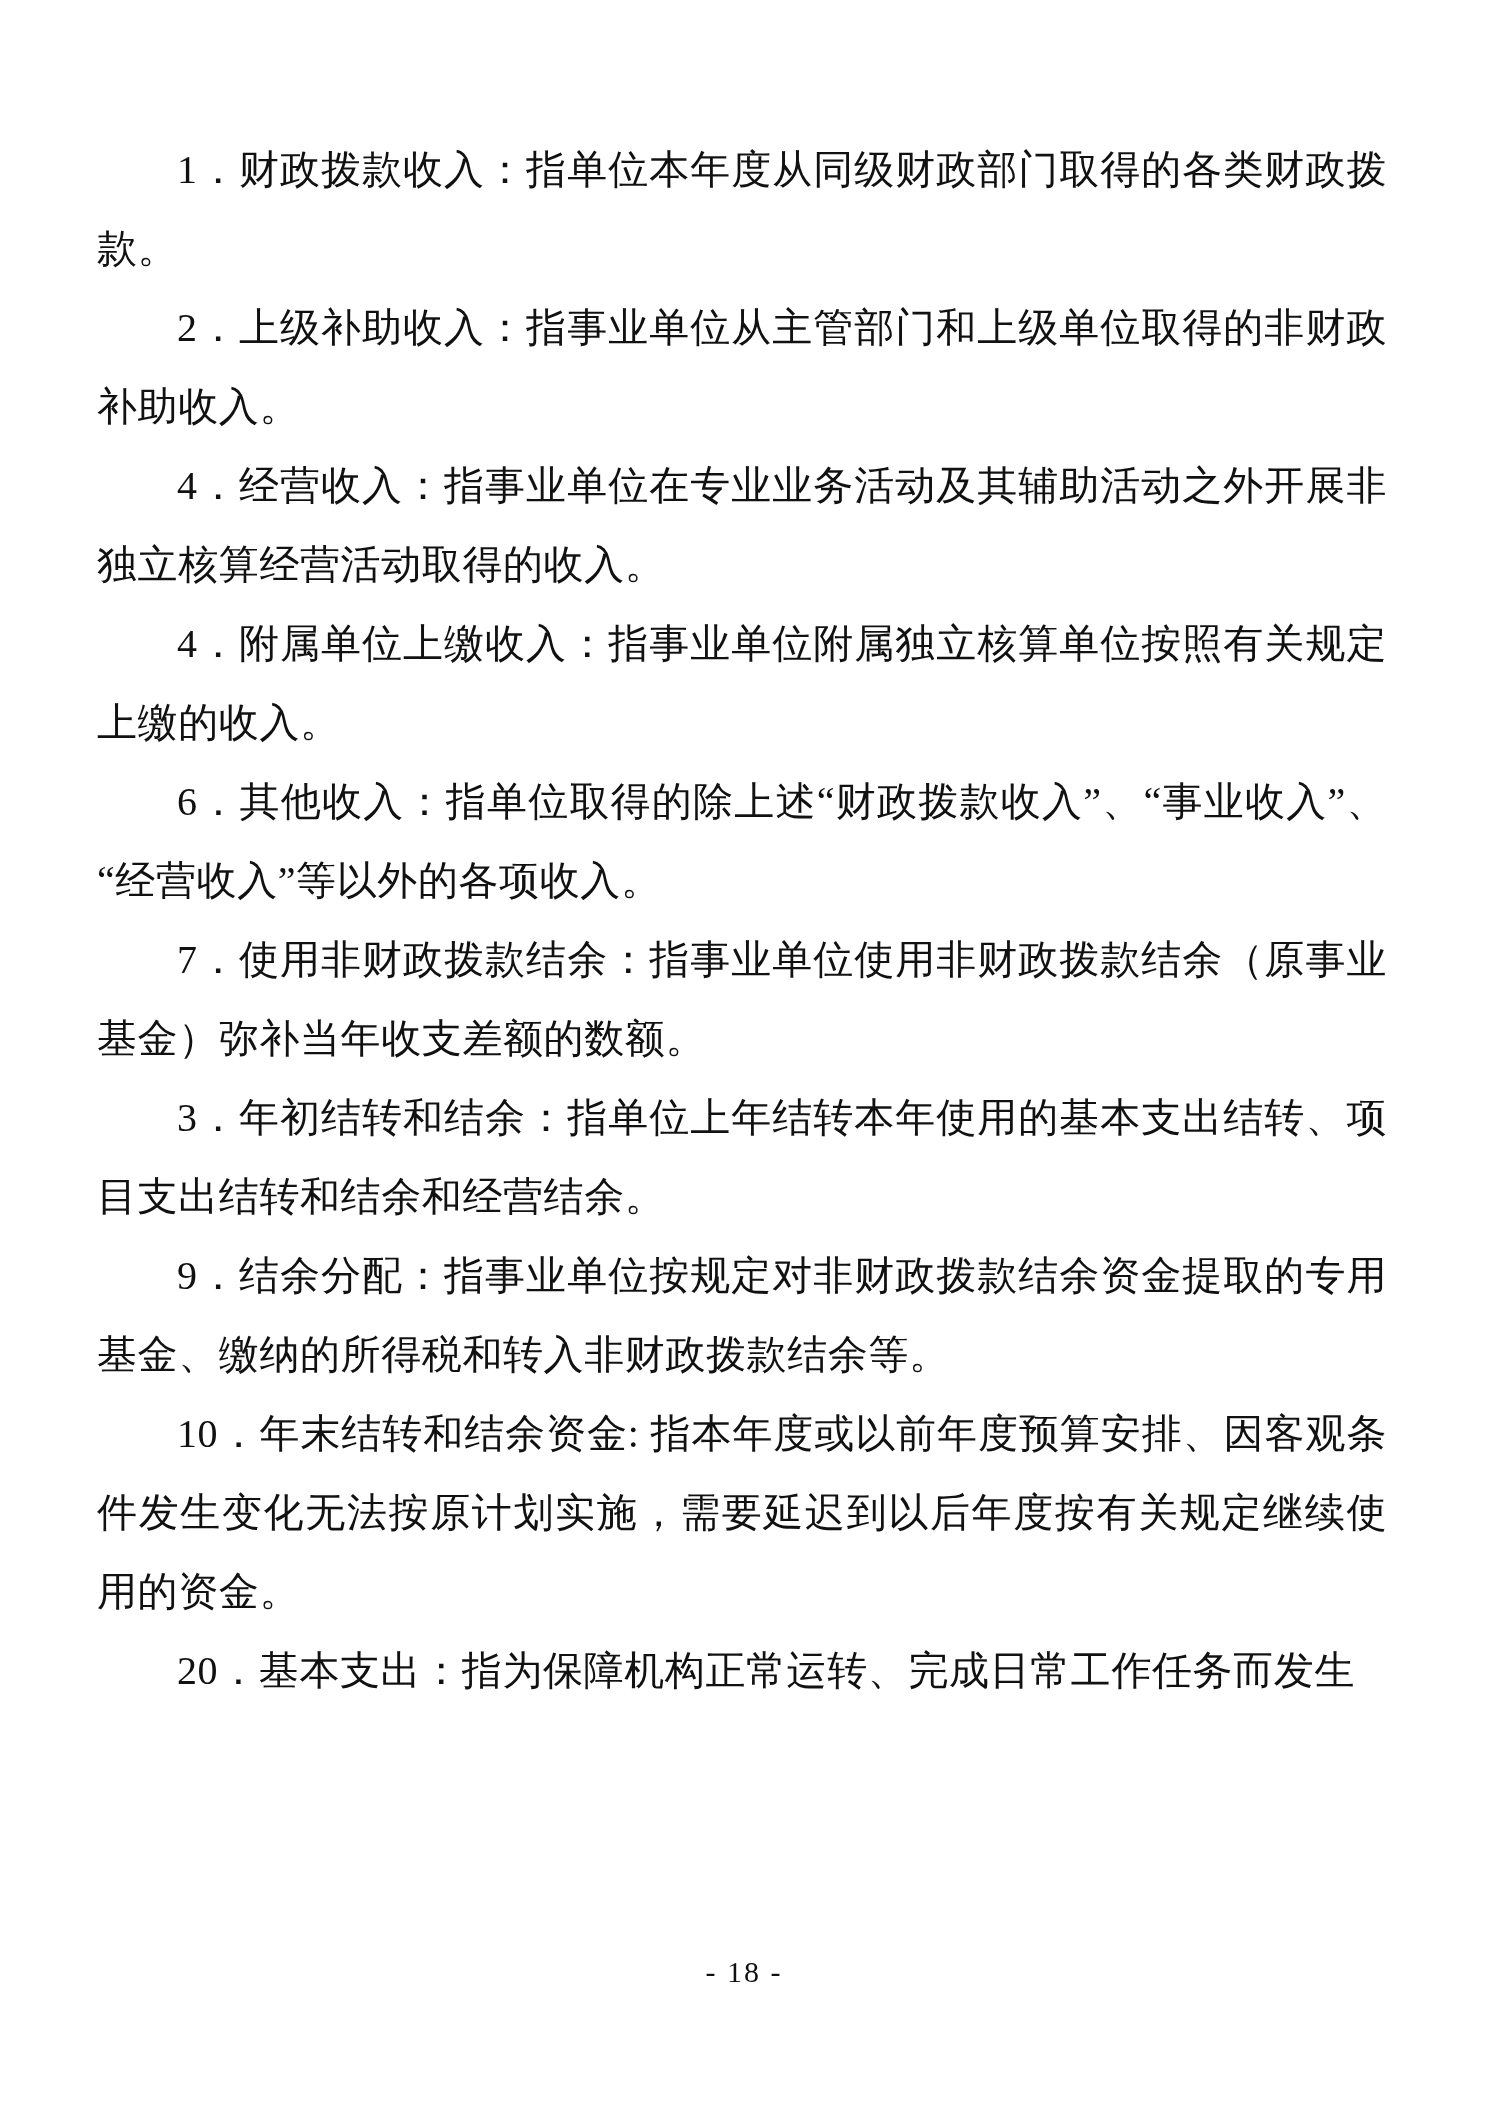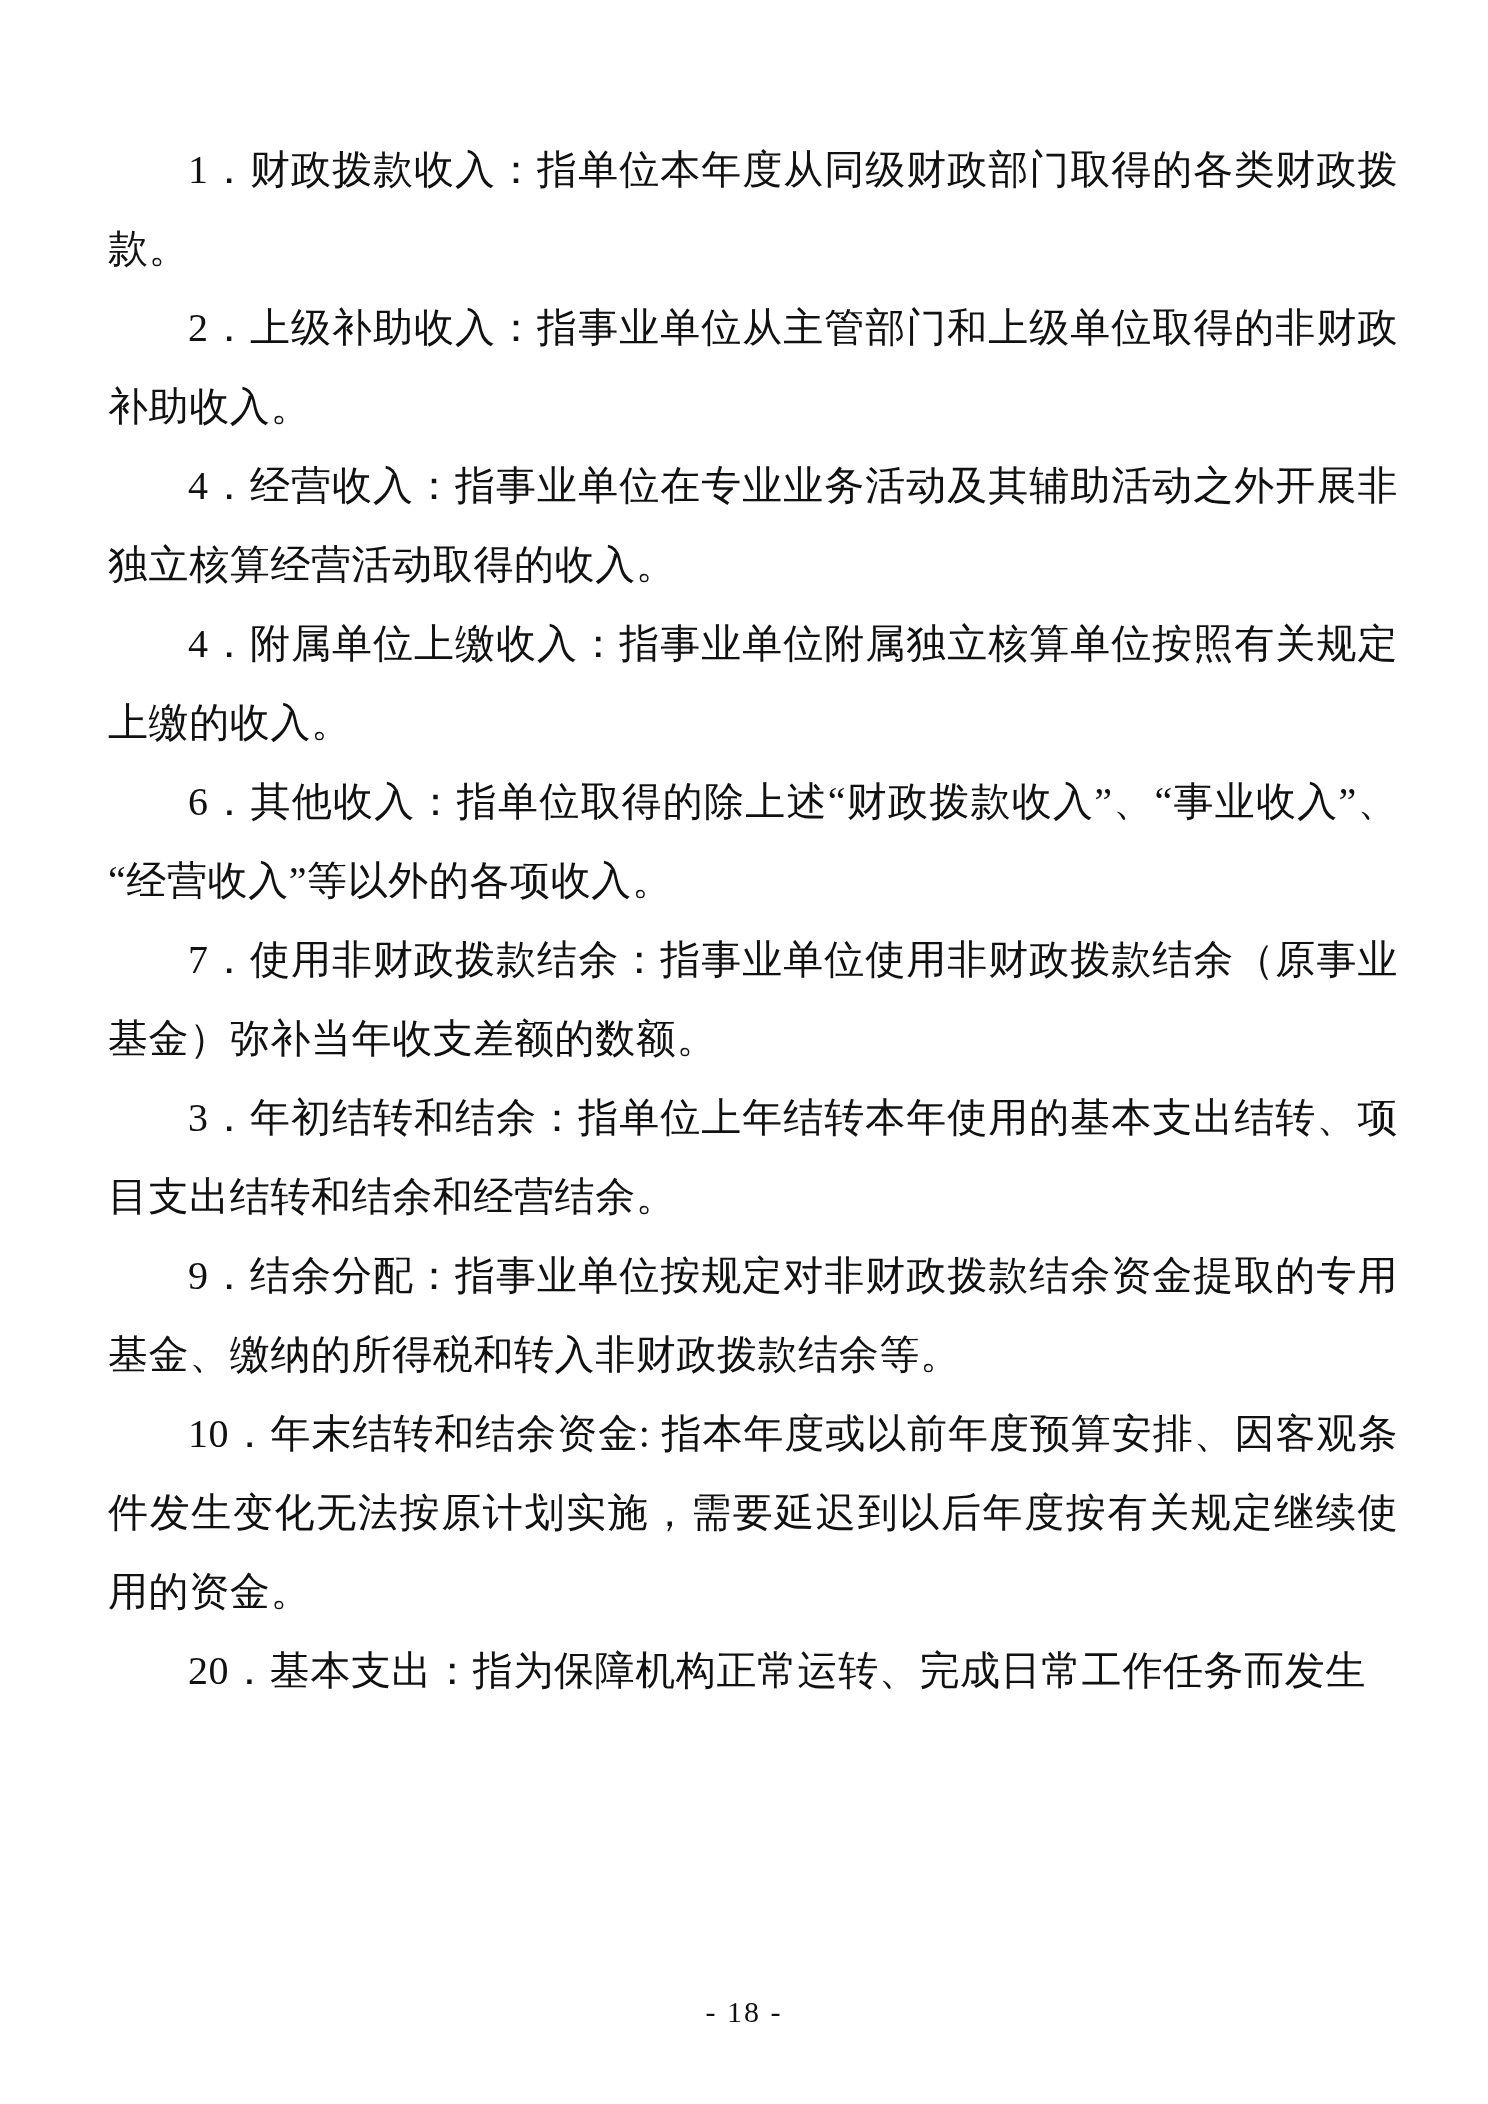--- a/index.html
+++ b/index.html
@@ -15,21 +15,21 @@
     position: relative;
     width: 1488px;
     height: 2104px;
     margin: 0 auto;
     background: #ffffff;
     box-sizing: border-box;
     overflow: hidden;
   }
   .content {
     position: absolute;
-    left: 108px;
+    left: 97px;
     top: 130px;
     width: 1290px;
   }
   .para {
     font-size: 40px;
     line-height: 79px;
     color: #111111;
     text-align: justify;
     text-justify: inter-ideograph;
     text-indent: 80px;
@@ -41,21 +41,20 @@
   .footer {
     position: absolute;
     left: 0;
     right: 0;
     top: 1955px;
     text-align: center;
     font-size: 30px;
     color: #111111;
     letter-spacing: 2px;
     font-family: "Liberation Serif", "DejaVu Serif", serif;
-    margin-top: 40px;
   }
 </style>
 </head>
 <body>
 
 <div class="page">
   <div class="content">
     <p class="para">1．财政拨款收入：指单位本年度从同级财政部门取得的各类财政拨款。</p>
     <p class="para">2．上级补助收入：指事业单位从主管部门和上级单位取得的非财政补助收入。</p>
     <p class="para">4．经营收入：指事业单位在专业业务活动及其辅助活动之外开展非独立核算经营活动取得的收入。</p>

